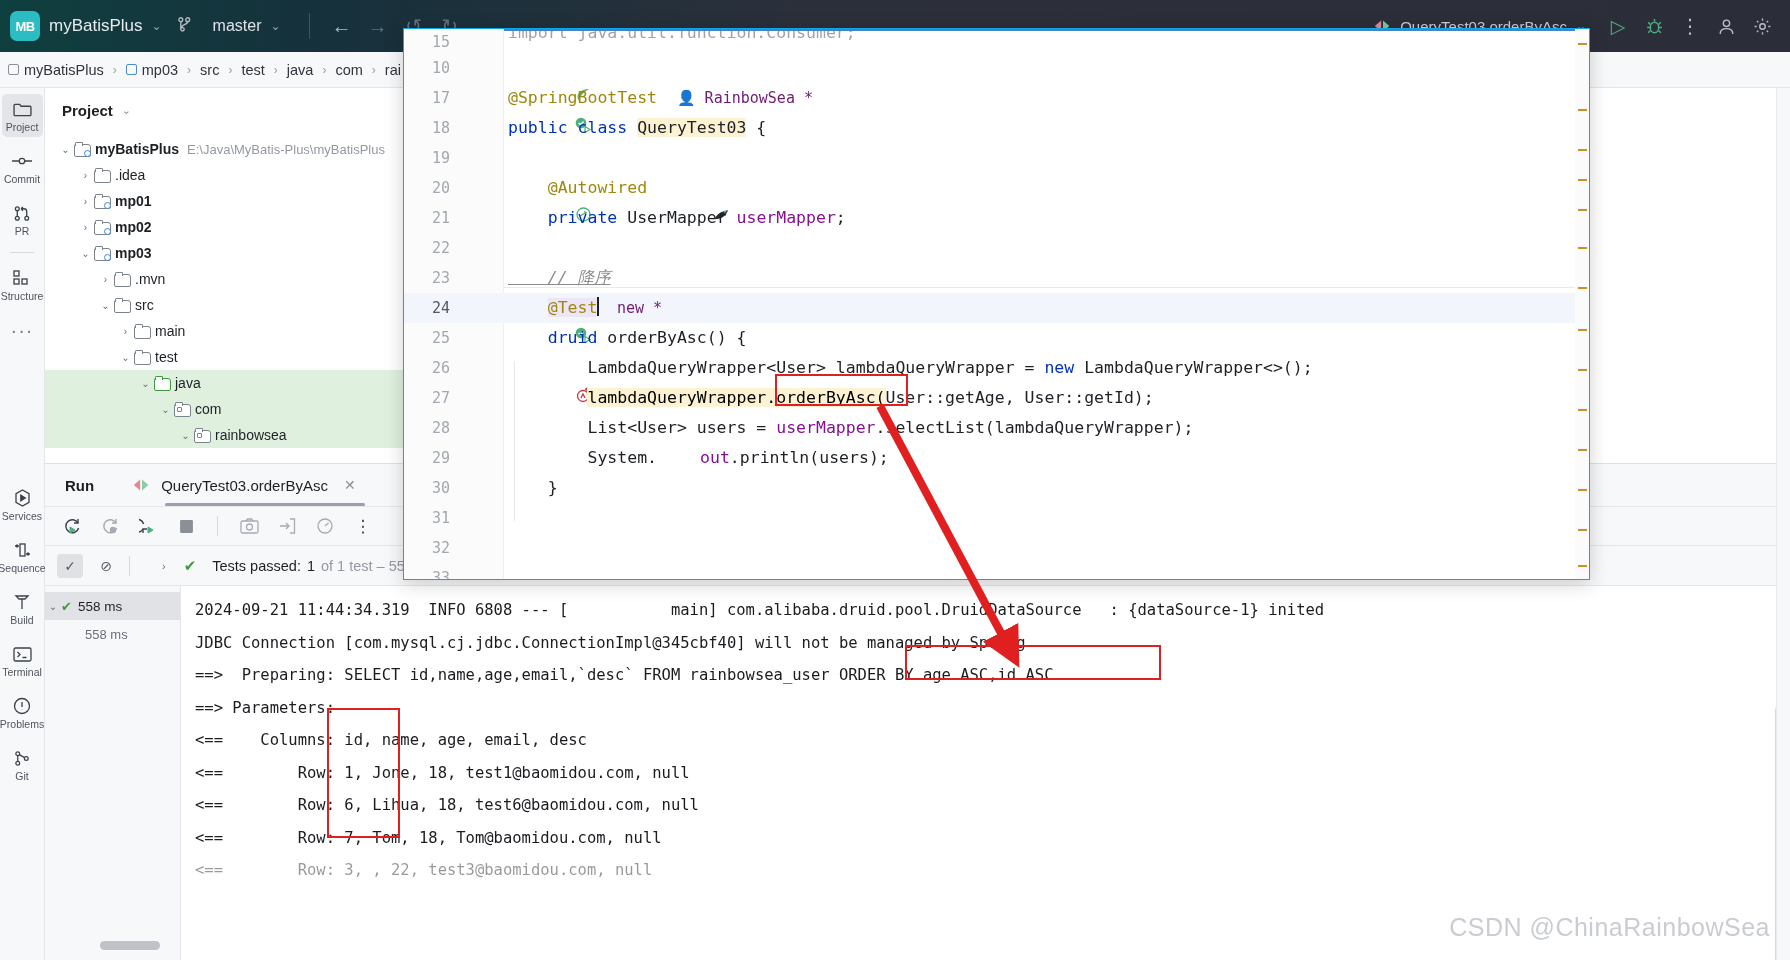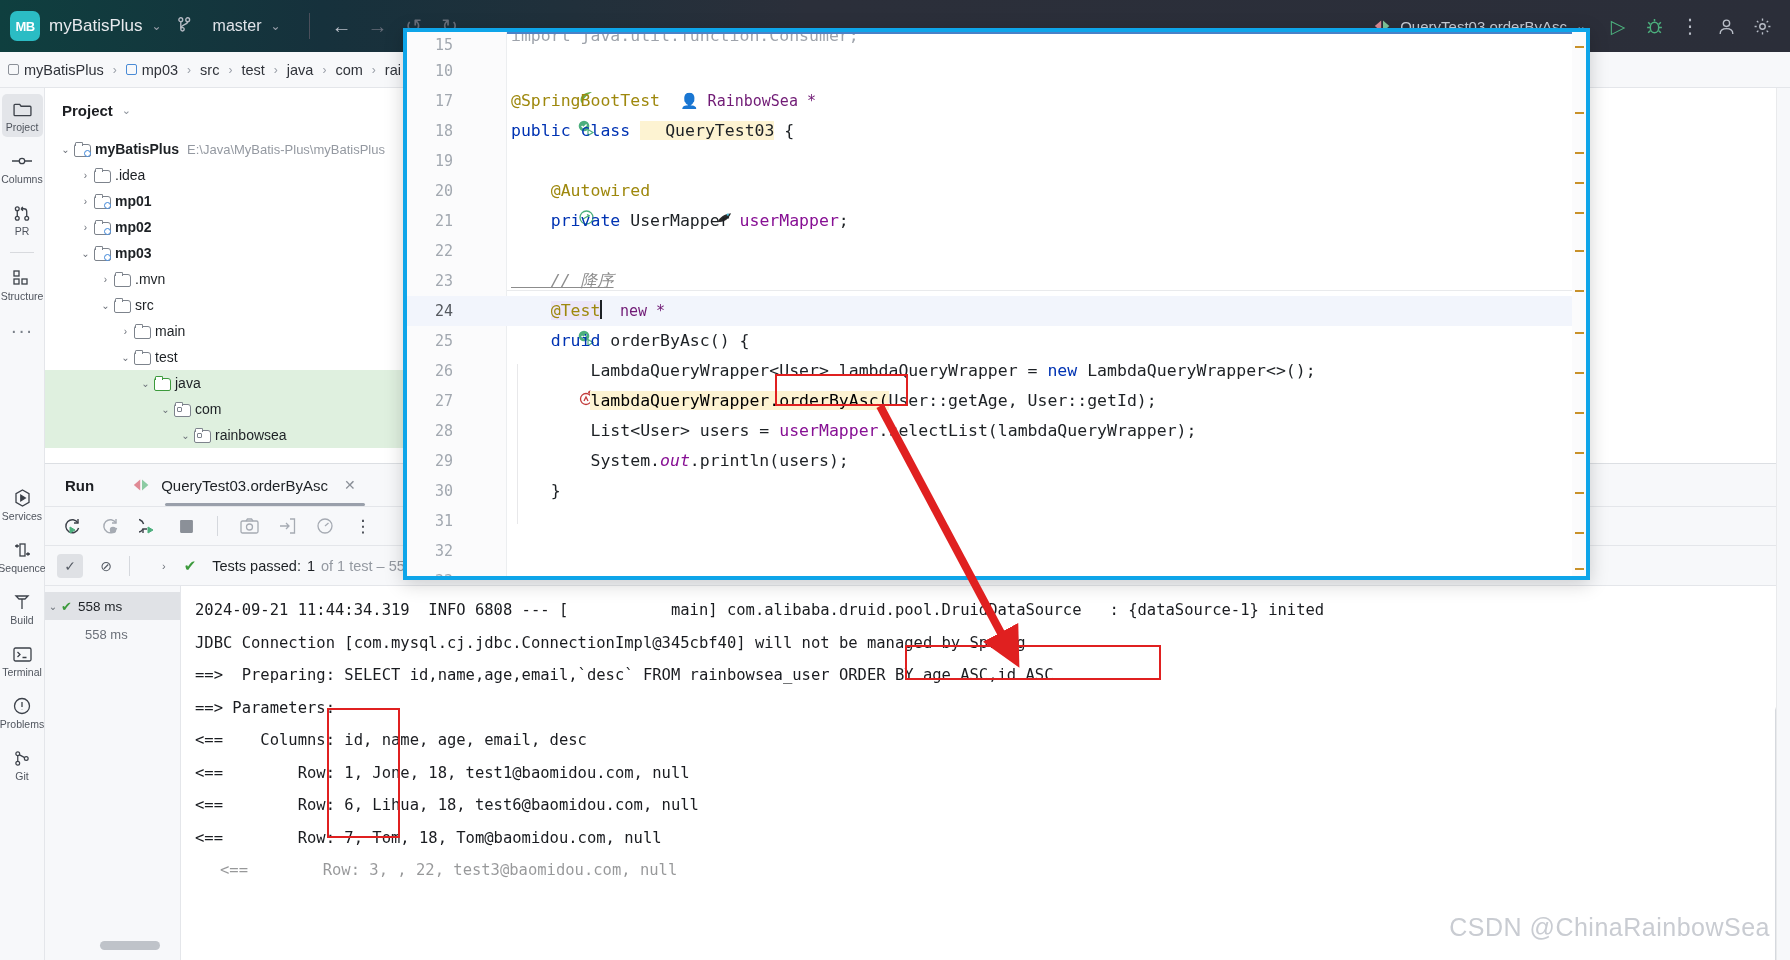--- a/index.html
+++ b/index.html
@@ -155,21 +155,21 @@
   .console {
     flex:1; background:#ffffff; border-left:1px solid #e4e6ea;
     font-family:"DejaVu Sans Mono", monospace; font-size:15.5px; color:#1a1c20;
     padding:8px 0 0 14px; position:relative; overflow:hidden; line-height:32.5px;
   }
   .cline { white-space:pre; }
 
   
   .editor {
     position:absolute; left:403px; top:28px; width:1187px; height:552px;
-    background:#ffffff; border:4px solid #0ea5e9;
+    background:#ffffff; border:1px solid #0ea5e9;
     box-shadow:0 4px 18px rgba(0,0,0,0.18);
     overflow:hidden;
   }
   .ed-gutter {
     position:absolute; left:0; top:0; width:100px; height:552px;
     background:#fbfbfc; border-right:1px solid #eceef0;
   }
   .ed-code {
     position:absolute; left:0; top:0; width:1187px; height:552px;
     font-family:"DejaVu Sans Mono", monospace; font-size:16.5px; line-height:30px;
@@ -179,21 +179,21 @@
   .crow.cur { background:#f2f5fc; }
   .cnum {
     width:46px; text-align:right; color:#a2a8b0; font-size:15px;
     font-family:"DejaVu Sans Mono", monospace; flex:0 0 46px;
   }
   .cgut { width:54px; flex:0 0 54px; display:flex; align-items:center; padding-left:6px; gap:2px; }
   .ctxt { padding-left:4px; }
   
   .kw { color:#0033b3; }
   .ann { color:#9e880d; }
-  .cls { color:#1d2125;padding-left:25px; }
+  .cls { color:#1d2125; }
   .fld { color:#871094; }
   .cmt { color:#8c8c8c; font-style:italic;text-decoration:underline; }
   .pln { color:#1d2125; }
   .hint { color:#701a75; font-size:15px; }
   .hl-ident { background:#fdf3d2; }
   .hl-soft { background:#ece6f8; }
   .caret { display:inline-block; width:1.5px; height:19px; background:#1d2125; vertical-align:-3px; }
   .ed-guide {
     position:absolute; left:110px; width:1px; background:#e8e8ea;
   }
@@ -332,21 +332,21 @@
       </span>
       <span class="ts-lbl">Project</span>
     </div>
     <div class="ts-btn">
       <span class="ts-ico">
         <svg width="20" height="14" viewBox="0 0 22 14" fill="none" stroke="#3c4149" stroke-width="1.4">
           <circle cx="11" cy="7" r="3"></circle>
             <path d="M0 7h8M14 7h8"></path>
         </svg>
       </span>
-      <span class="ts-lbl">Columns</span>
+      <span class="ts-lbl">Commit</span>
     </div>
     <div class="ts-btn">
       <span class="ts-ico">
         <svg width="18" height="17" viewBox="0 0 18 18" fill="none" stroke="#3c4149" stroke-width="1.4">
           <circle cx="4" cy="4" r="2"></circle>
             <circle cx="4" cy="14" r="2"></circle>
             <circle cx="14" cy="14" r="2"></circle>
           <path d="M4 6v6M14 12V7a3 3 0 00-3-3H8M8 4l2-2M8 4l2 2"></path>
         </svg>
       </span>
@@ -636,21 +636,21 @@
 
       <div class="console">
         <div class="cline">2024-09-21 11:44:34.319  INFO 6808 --- [           main] com.alibaba.druid.pool.DruidDataSource   : {dataSource-1} inited</div>
         <div class="cline">JDBC Connection [com.mysql.cj.jdbc.ConnectionImpl@345cbf40] will not be managed by Spring</div>
         <div class="cline">==&gt;  Preparing: SELECT id,name,age,email,`desc` FROM rainbowsea_user ORDER BY age ASC,id ASC</div>
         <div class="cline">==&gt; Parameters: </div>
         <div class="cline">&lt;==    Columns: id, name, age, email, desc</div>
         <div class="cline">&lt;==        Row: 1, Jone, 18, test1@baomidou.com, null</div>
         <div class="cline">&lt;==        Row: 6, Lihua, 18, test6@baomidou.com, null</div>
         <div class="cline">&lt;==        Row: 7, Tom, 18, Tom@baomidou.com, null</div>
-        <div class="cline" style="opacity:0.45;margin-left:25px;">&lt;==        Row: 3, , 22, test3@baomidou.com, null</div>
+        <div class="cline" style="opacity:0.45;">&lt;==        Row: 3, , 22, test3@baomidou.com, null</div>
         <div class="v-scroll-console"></div>
       </div>
     </div>
     <div class="h-scroll-left"></div>
   </div>
 
   <div class="rb-strip"></div>
 
   <div class="editor">
     <div class="ed-top-strip"></div>
@@ -776,21 +776,21 @@
 
       <div class="crow">
         <span class="cnum">28</span>
         <span class="cgut"></span>
         <span class="ctxt"><span class="pln">        List&lt;User&gt; users = </span><span class="fld">userMapper</span><span class="pln">.selectList(lambdaQueryWrapper);</span></span>
       </div>
 
       <div class="crow">
         <span class="cnum">29</span>
         <span class="cgut"></span>
-        <span class="ctxt"><span class="pln">        System.</span><span class="fld" style="font-style:italic;">out</span><span class="pln">.println(users);</span></span>
+        <span class="ctxt"><span class="pln">        System.</span><span class="fld" style="margin-left:43px;">out</span><span class="pln">.println(users);</span></span>
       </div>
 
       <div class="crow">
         <span class="cnum">30</span>
         <span class="cgut"></span>
         <span class="ctxt pln">    }</span>
       </div>
 
       <div class="crow">
         <span class="cnum">31</span>

